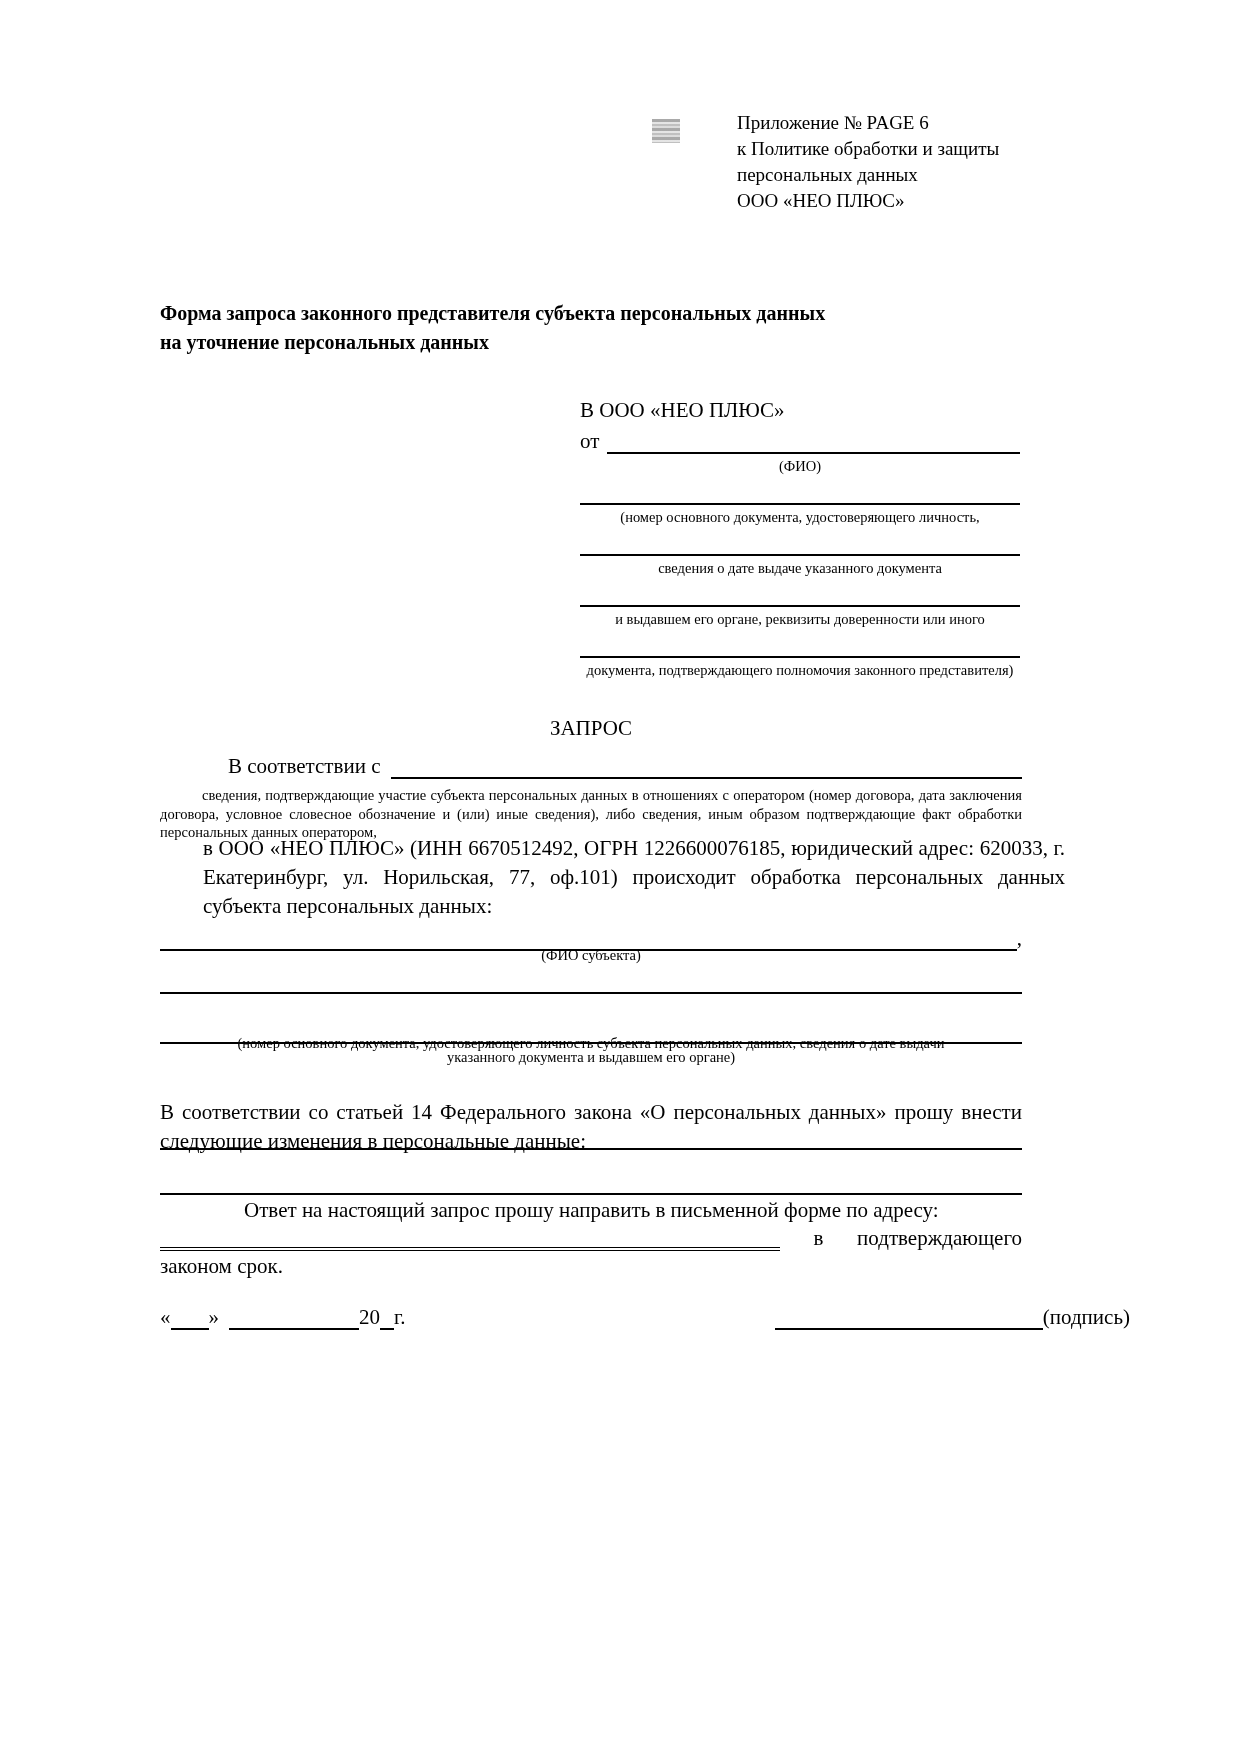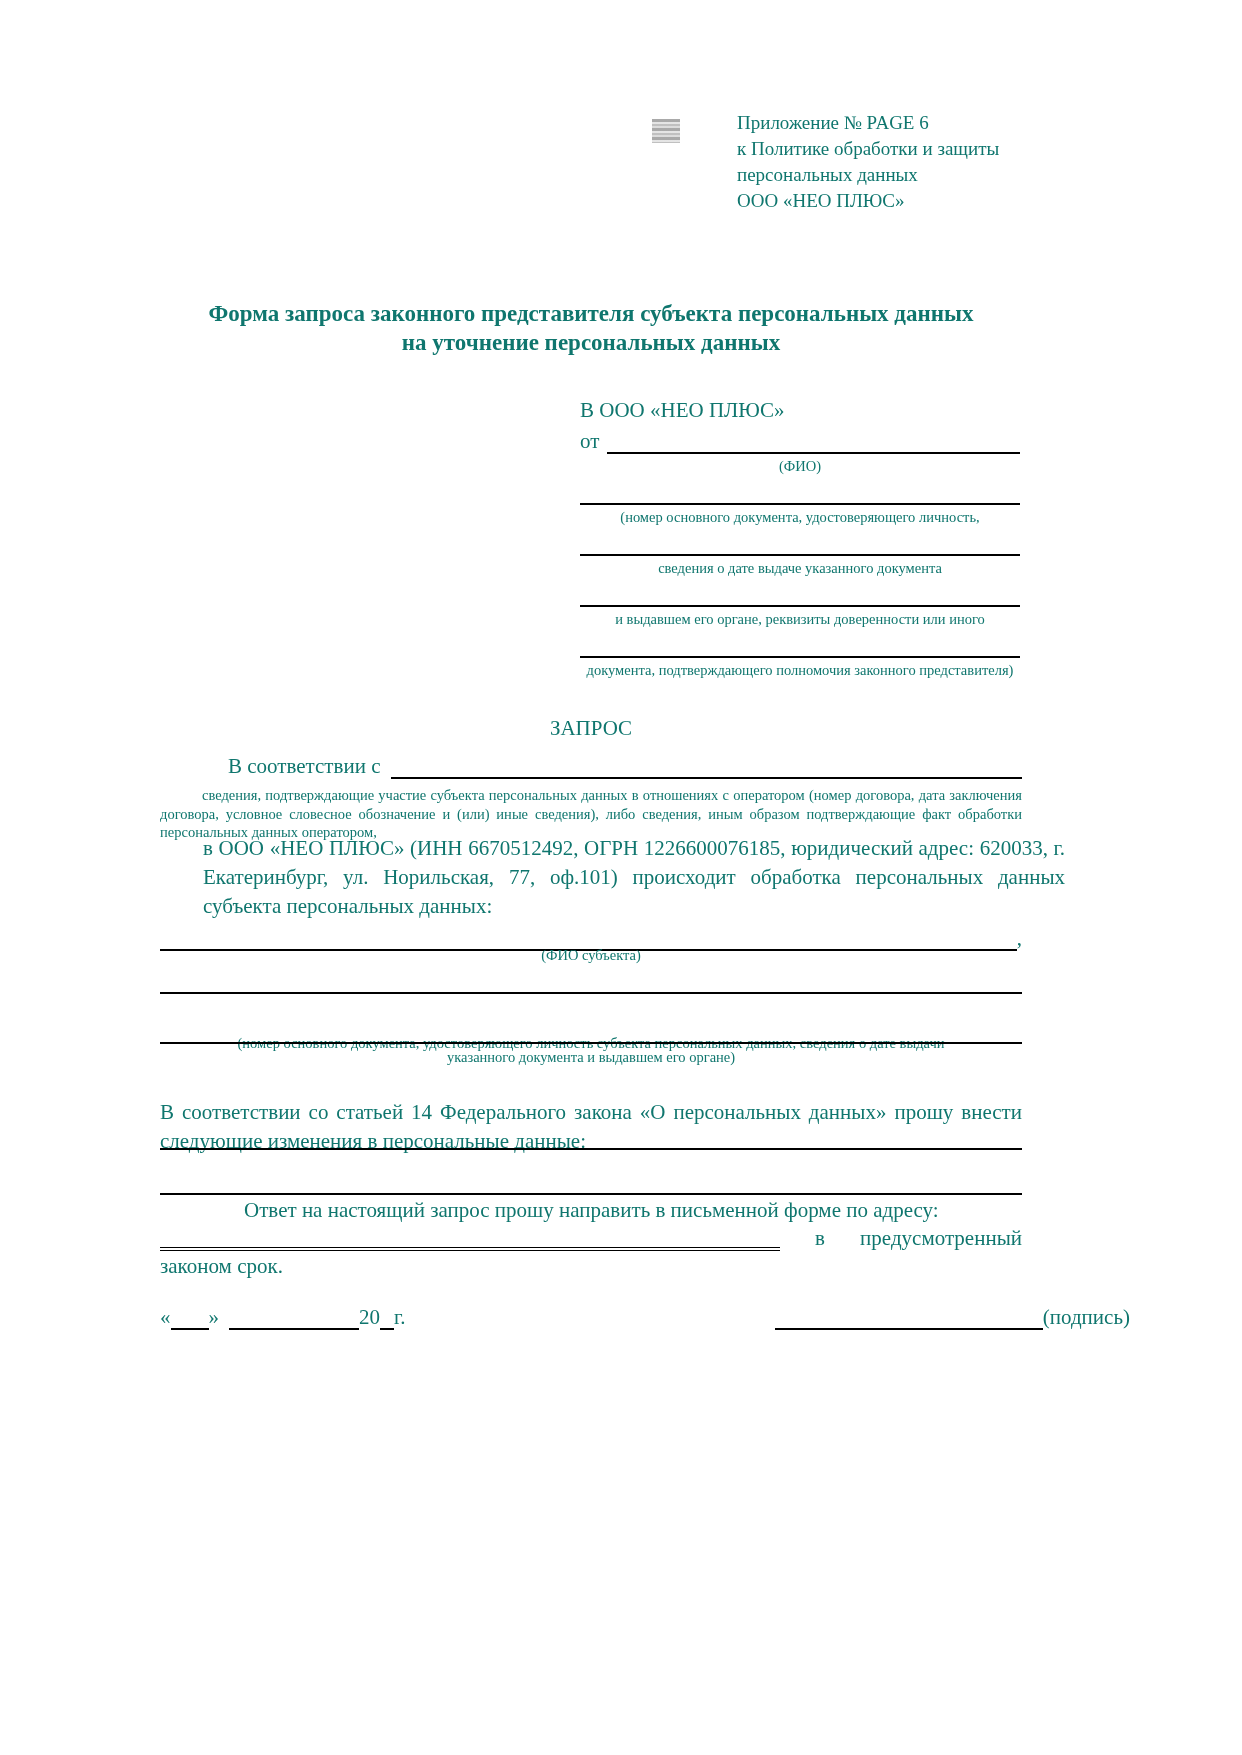--- a/index.html
+++ b/index.html
@@ -1,33 +1,33 @@
 <!DOCTYPE html>
 <html><head>
 <meta charset="utf-8">
 <style>
   html,body{margin:0;padding:0;background:#fff;}
   .page{
     position:relative;
     width:1242px;height:1755px;
     background:#ffffff;
-    color:#0f766e;
+    color:#000000;
     font-family:"Liberation Serif","DejaVu Serif",serif;
     overflow:hidden;
   }
   .abs{position:absolute;}
   
   .anchor-marker{
     left:652px;top:119px;width:28px;height:24px;
     background:repeating-linear-gradient(180deg,#9a9a9a 0 3px,#e0e0e0 3px 5px,#b5b5b5 5px 7px,#d6d6d6 7px 9px);
     opacity:.85;
   }
   .header-block{left:737px;top:110px;width:300px;font-size:19px;line-height:26px;}
   
-  .title{left:160px;top:299px;width:862px;text-align:center;font-weight:bold;font-size:23px;line-height:29px;}
+  .title{left:160px;top:299px;width:862px;text-align:left;font-weight:bold;font-size:20px;line-height:29px;}
   
   .recipient{left:580px;top:398px;width:440px;font-size:21px;}
   .from-row{display:flex;align-items:flex-end;margin-top:6px;}
   .from-row .lbl{flex:0 0 auto;padding-right:8px;}
   .fill{flex:1 1 auto;border-bottom:2px solid #000;height:22px;}
   .u-line{border-bottom:2px solid #000;height:0;}
   .caption{font-size:14.5px;line-height:19px;text-align:center;margin-top:3px;}
   .recipient .u-line{margin-top:27px;}
   
   .zapros{left:160px;top:716px;width:862px;text-align:center;font-size:21px;}
@@ -121,21 +121,21 @@
   <div class="abs par article-par">В соответствии со статьей 14 Федерального закона «О персональных данных» прошу внести следующие изменения в персональные данные:</div>
 
   <div class="abs full-line" style="top:1148px;"></div>
   <div class="abs full-line" style="top:1193px;"></div>
 
   <div class="abs answer-par">Ответ на настоящий запрос прошу направить в письменной форме по адресу:</div>
 
   <div class="abs answer-row">
     <span class="dbl-line"></span>
     <span>в</span>
-    <span>предусмотренный</span>
+    <span>подтверждающего</span>
   </div>
   <div class="abs answer-tail">законом срок.</div>
 
   <div class="abs date-row">
     <span class="grp">
       <span>«</span>
       <span class="blank b38"></span>
       <span>»</span>
       <span class="blank b130"></span>
       <span>20</span>

